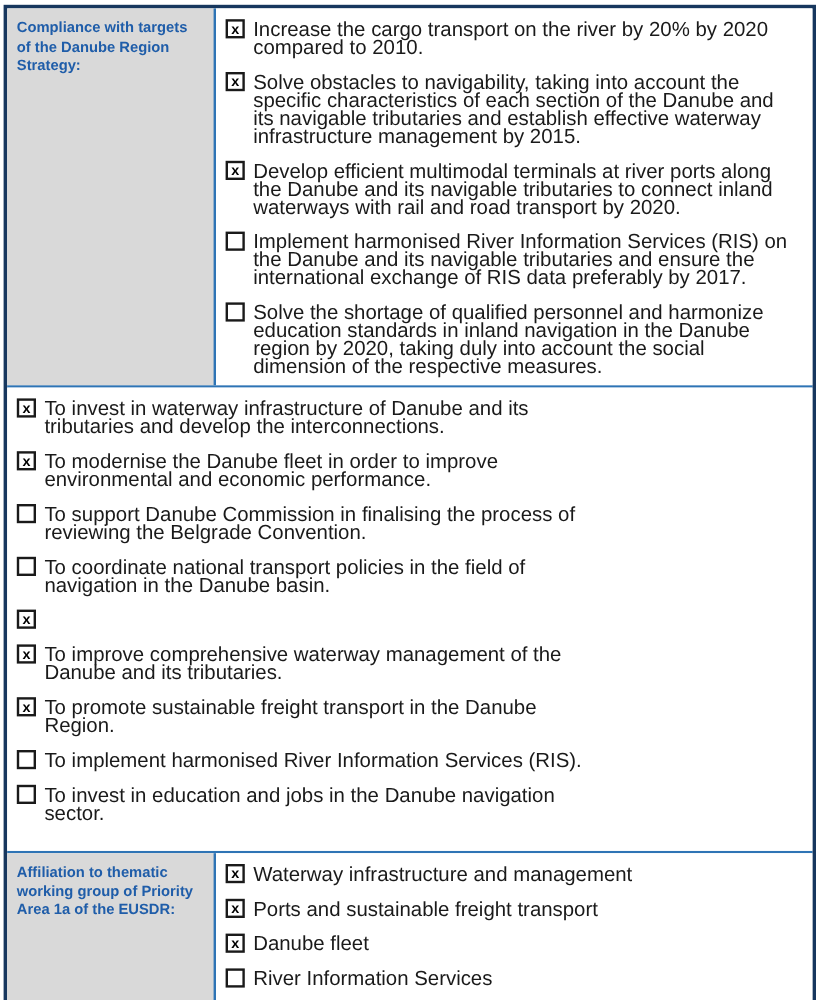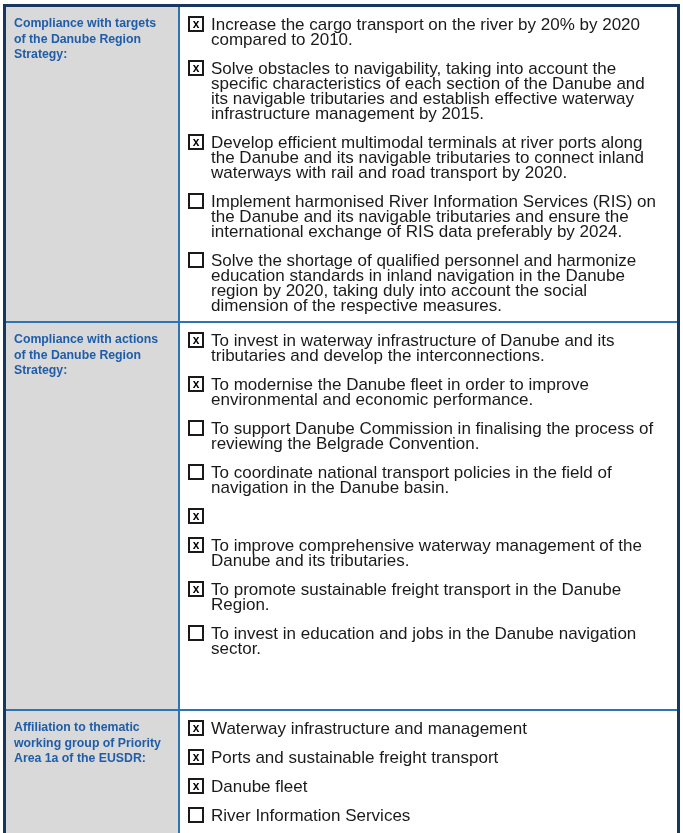--- a/index.html
+++ b/index.html
@@ -92,31 +92,30 @@
       <div class="check-item">
         <span class="checkbox">x</span>
         <span class="item-text">Solve obstacles to navigability, taking into account the specific characteristics of each section of the Danube and its navigable tributaries and establish effective waterway infrastructure management by 2015.</span>
       </div>
       <div class="check-item">
         <span class="checkbox">x</span>
         <span class="item-text">Develop efficient multimodal terminals at river ports along the Danube and its navigable tributaries to connect inland waterways with rail and road transport by 2020.</span>
       </div>
       <div class="check-item">
         <span class="checkbox"></span>
-        <span class="item-text">Implement harmonised River Information Services (RIS) on the Danube and its navigable tributaries and ensure the international exchange of RIS data preferably by 2024.</span>
+        <span class="item-text">Implement harmonised River Information Services (RIS) on the Danube and its navigable tributaries and ensure the international exchange of RIS data preferably by 2017.</span>
       </div>
       <div class="check-item">
         <span class="checkbox"></span>
         <span class="item-text">Solve the shortage of qualified personnel and harmonize education standards in inland navigation in the Danube region by 2020, taking duly into account the social dimension of the respective measures.</span>
       </div>
     </div>
   </div>
 
   <div class="trow row-actions">
-    <div class="cell-label">Compliance with actions of the Danube Region Strategy:</div>
     <div class="cell-items">
       <div class="check-item">
         <span class="checkbox">x</span>
         <span class="item-text">To invest in waterway infrastructure of Danube and its tributaries and develop the interconnections.</span>
       </div>
       <div class="check-item">
         <span class="checkbox">x</span>
         <span class="item-text">To modernise the Danube fleet in order to improve environmental and economic performance.</span>
       </div>
       <div class="check-item">
@@ -130,20 +129,24 @@
       <div class="check-item">
         <span class="checkbox">x</span>
       </div>
       <div class="check-item">
         <span class="checkbox">x</span>
         <span class="item-text">To improve comprehensive waterway management of the Danube and its tributaries.</span>
       </div>
       <div class="check-item">
         <span class="checkbox">x</span>
         <span class="item-text">To promote sustainable freight transport in the Danube Region.</span>
+      </div>
+      <div class="check-item">
+        <span class="checkbox"></span>
+        <span class="item-text">To implement harmonised River Information Services (RIS).</span>
       </div>
       <div class="check-item">
         <span class="checkbox"></span>
         <span class="item-text">To invest in education and jobs in the Danube navigation sector.</span>
       </div>
     </div>
   </div>
 
   <div class="trow row-affiliation">
     <div class="cell-label">Affiliation to thematic working group of Priority Area 1a of the EUSDR:</div>

